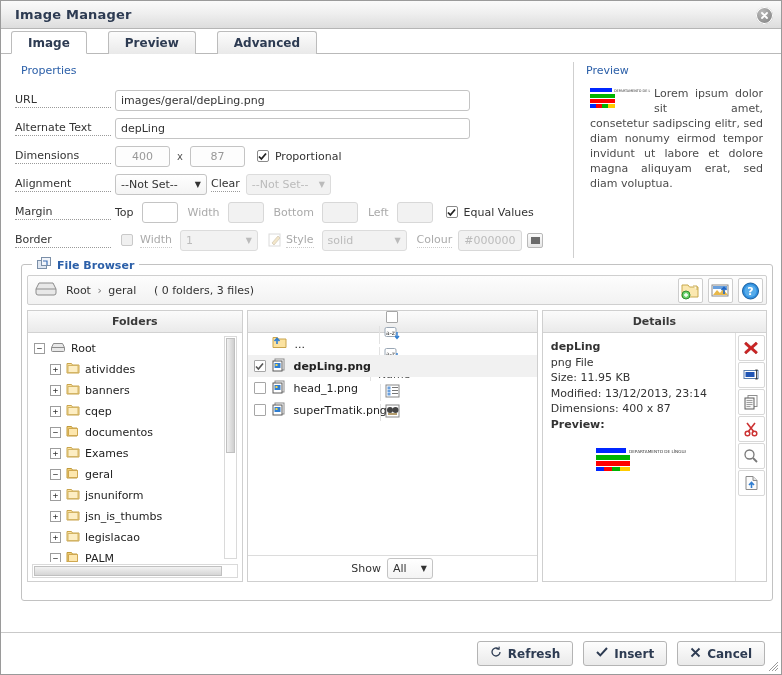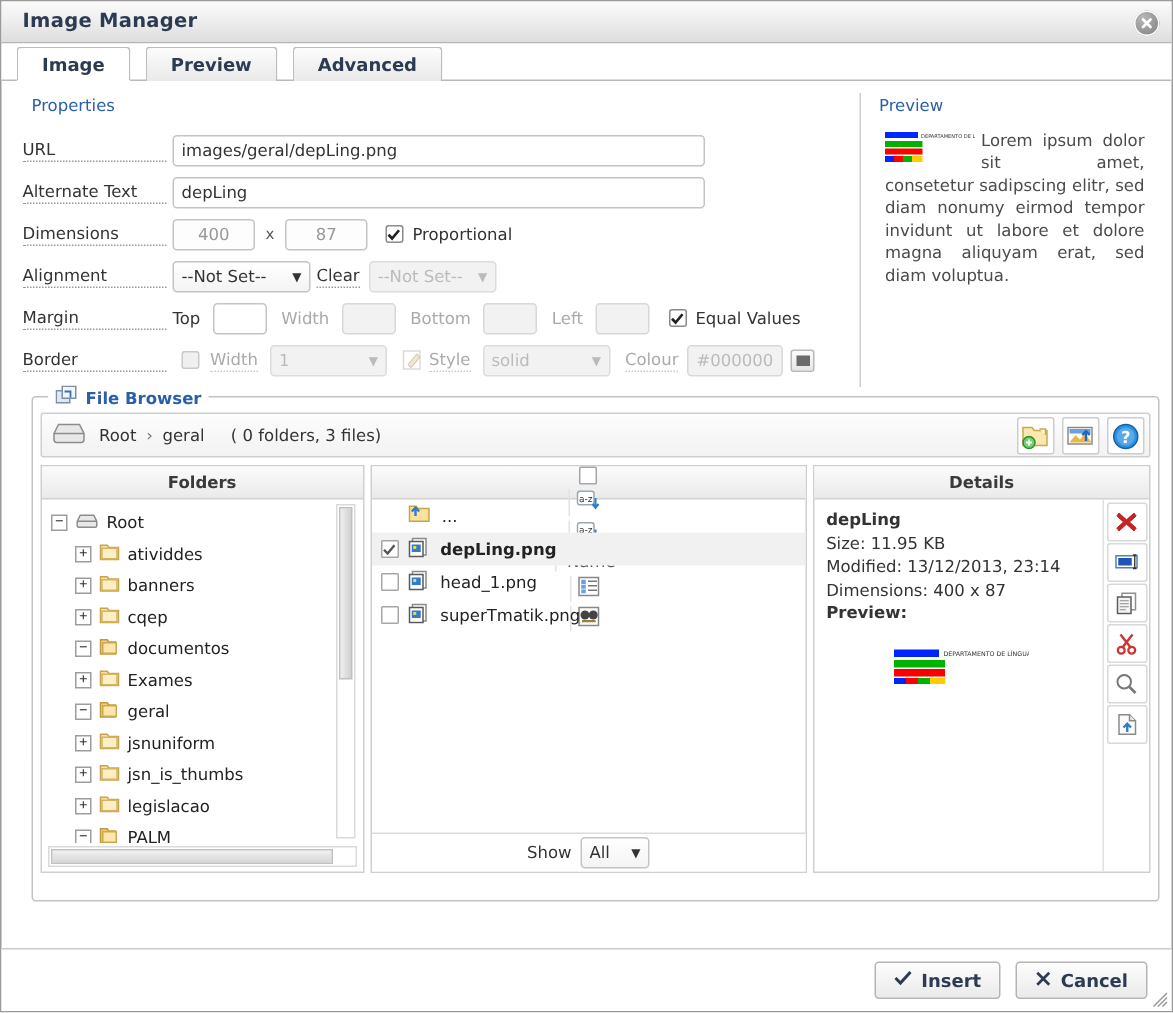--- a/index.html
+++ b/index.html
@@ -53,21 +53,21 @@
   .tab {
     height: 23px;
     padding: 0 16px;
     line-height: 23px;
     font-size: 12px; font-weight: bold;
     color: #2d3b52;
     border: 1px solid #bcbcbc;
     border-bottom: none;
     border-radius: 3px 3px 0 0;
     background: linear-gradient(to bottom,#fcfcfc,#e9e9e9);
-    margin-right: 10px;
+    margin-right: 21px;
     cursor: pointer;
     position: relative; top: 1px;
   }
   .tab.active {
     background: #ffffff;
     border-bottom: 1px solid #ffffff;
     z-index: 2;
   }
   
   .props-wrap {
@@ -679,20 +679,21 @@
             <span class="caret">▼</span>
           </span>
         </div>
       </div>
 
       <div class="pane pane-details">
         <div class="pane-head center">Details</div>
         <div class="details-wrap">
           <div class="details-body">
             <div class="dname">depLing</div>
+            <div>png File</div>
             <div>Size: 11.95 KB</div>
             <div>Modified: 13/12/2013, 23:14</div>
             <div>Dimensions: 400 x 87</div>
             <div class="det-preview-label">Preview:</div>
             <div class="det-logo">
               <svg class="logo-svg" width="92" height="28" viewBox="0 0 92 28">
                 <rect x="2" y="2" width="30" height="5" fill="#0026ff"></rect>
                 <text x="35" y="6.5" font-size="4.2" fill="#333" font-family="DejaVu Sans">DEPARTAMENTO DE LÍNGUAS</text>
                 <rect x="2" y="9" width="34" height="5" fill="#00b300"></rect>
                 <rect x="2" y="15" width="34" height="5" fill="#ff0000"></rect>
@@ -746,20 +747,29 @@
           </div>
         </div>
       </div>
     </div>
   </div>
 
   <div class="footer">
     <div class="btn">
       <span>
         <svg width="12" height="12" viewBox="0 0 12 12">
+            <path d="M10 6 a4 4 0 1 1 -1.6 -3.2" stroke="#2d3b52" stroke-width="1.3" fill="none"></path>
+            <path d="M9.2 0.6 L9 3.2 L6.4 2.6" stroke="#2d3b52" stroke-width="1.2" fill="none"></path>
+          </svg>
+      </span>
+      <span>Refresh</span>
+    </div>
+    <div class="btn">
+      <span>
+        <svg width="12" height="12" viewBox="0 0 12 12">
             <path d="M1 6 L4.3 9.4 L11 2" stroke="#2d3b52" stroke-width="2" fill="none"></path>
           </svg>
       </span>
       <span>Insert</span>
     </div>
     <div class="btn">
       <span>
         <svg width="11" height="11" viewBox="0 0 11 11">
             <path d="M1.5 1.5 L9.5 9.5 M9.5 1.5 L1.5 9.5" stroke="#2d3b52" stroke-width="1.8"></path>
           </svg>

